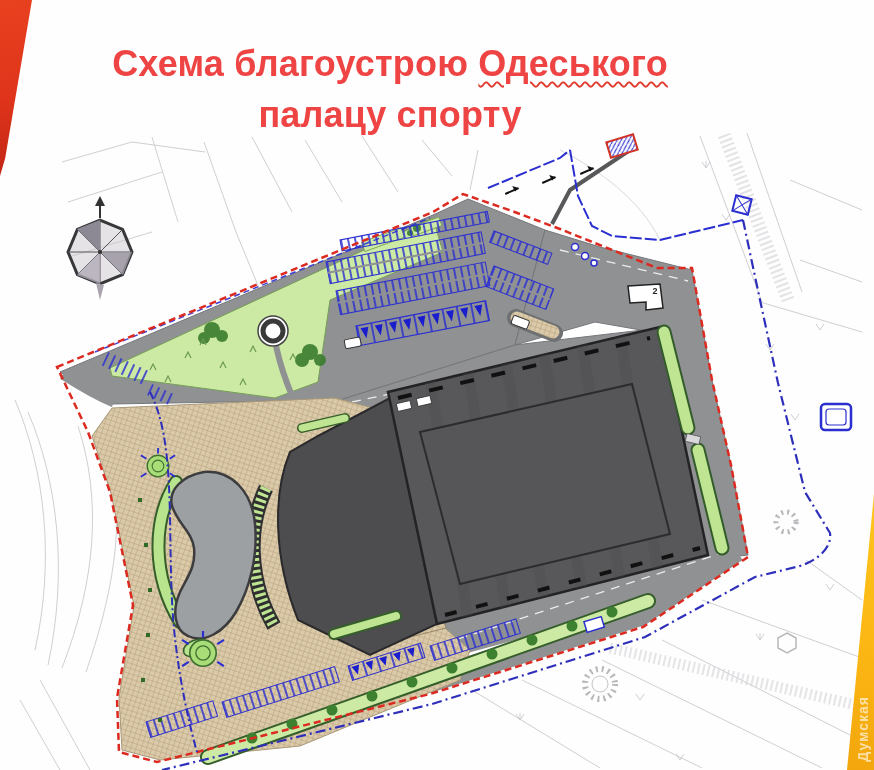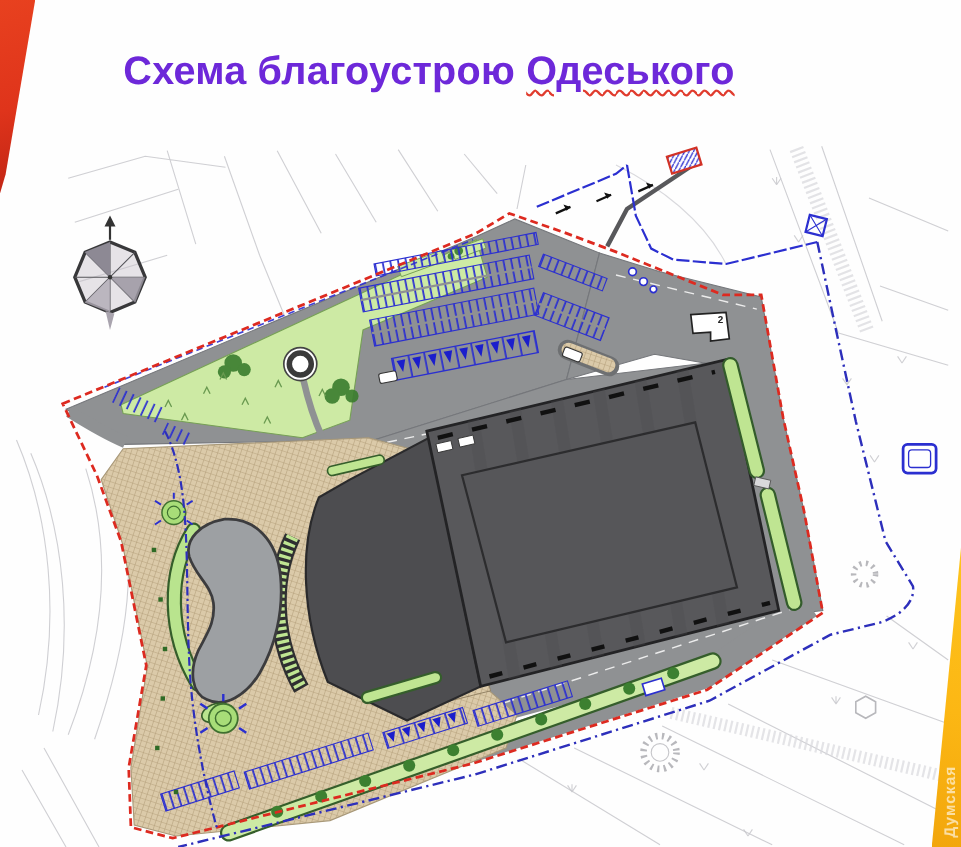--- a/index.html
+++ b/index.html
@@ -18,39 +18,40 @@
     clip-path:polygon(100% 0%,100% 100%,0% 100%);
   }
   .watermark-text{
     position:absolute;right:3px;bottom:8px;
     writing-mode:vertical-rl;transform:rotate(180deg);
     font-size:14px;font-weight:bold;letter-spacing:1px;
     color:rgba(255,255,255,0.62);
   }
   .title{
     position:absolute;top:14px;left:0;width:780px;text-align:center;
-    font-size:36px;font-weight:bold;color:#6d28d9;line-height:1.42;
+    font-size:36px;font-weight:bold;color:#ef4444;line-height:1.42;
     letter-spacing:0.2px;
   }
   .title .misspelled{
     text-decoration-line:underline;
     text-decoration-style:wavy;
     text-decoration-color:#e03c2e;
     text-decoration-thickness:2px;
     text-underline-offset:5px;
   }
   svg{position:absolute;left:0;top:0;}
   .cad{stroke:#c7c7cb;stroke-width:1;fill:none;opacity:.85;}
   .cadsoft{stroke:#d9d9dd;fill:none;}
   .cl{stroke:#ececec;stroke-width:1.3;fill:none;stroke-dasharray:9 7;}
 </style>
 </head>
 <body>
 
 <h1 class="title"><span>Схема благоустрою </span><span class="misspelled">Одеського</span><br>
+  <span>палацу спорту</span>
 </h1>
 
 <svg width="874" height="770" viewBox="0 0 874 770">
   <defs>
     <pattern id="pstripes" width="7" height="24" patternUnits="userSpaceOnUse">
       <path d="M1,0 V24" stroke="#2b2fd0" stroke-width="1.6"></path>
     </pattern>
     <pattern id="pstripes14" width="14.5" height="24" patternUnits="userSpaceOnUse">
       <path d="M1,0 V24" stroke="#2b2fd0" stroke-width="1.6"></path>
     </pattern>

